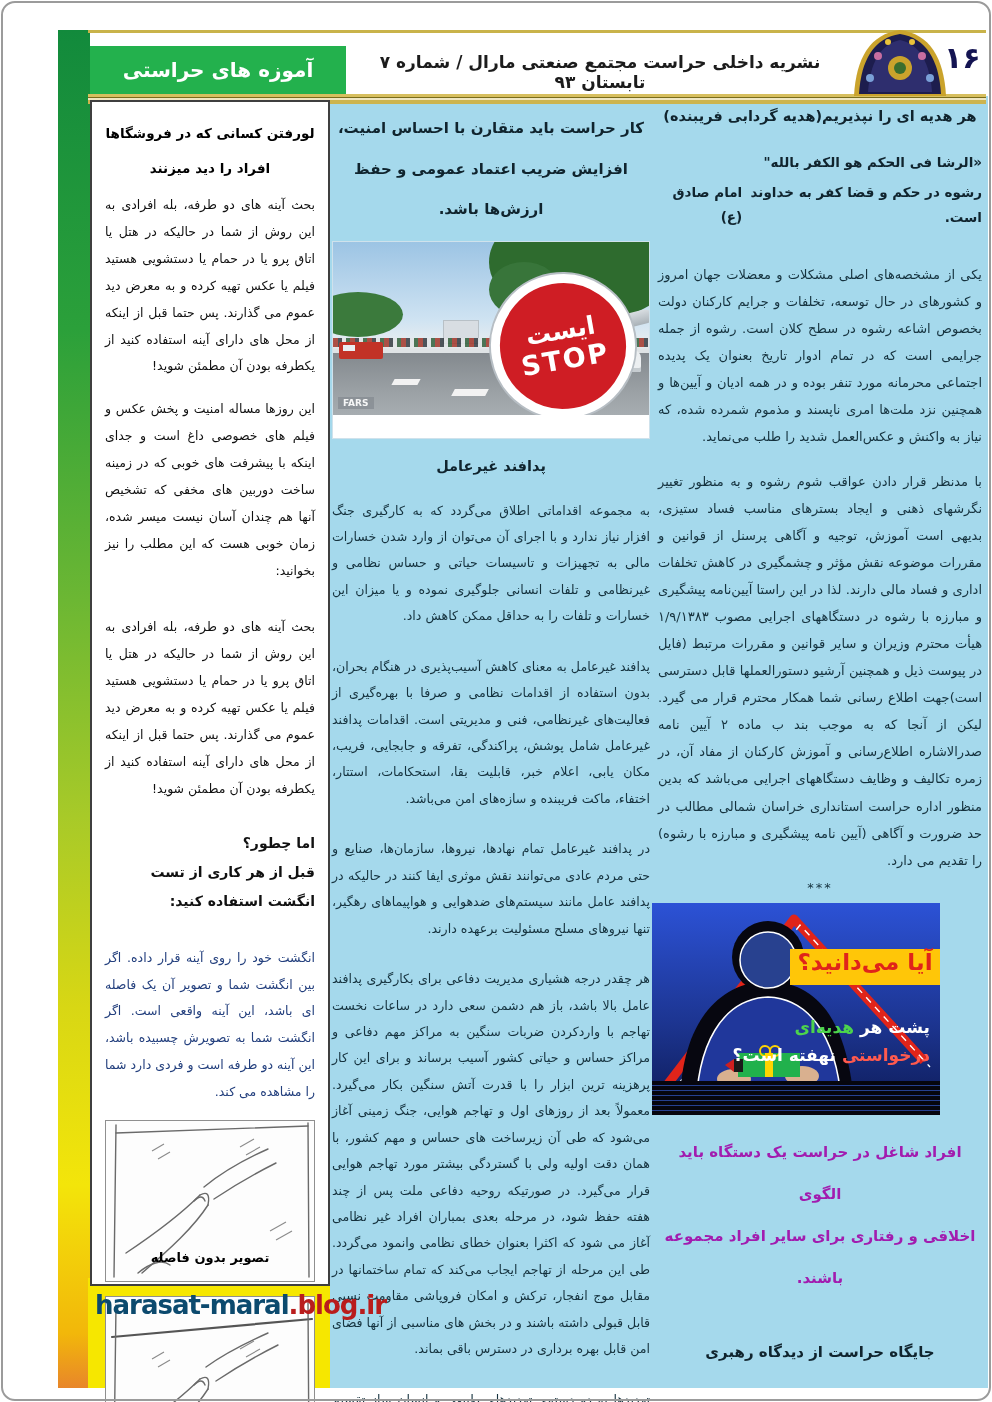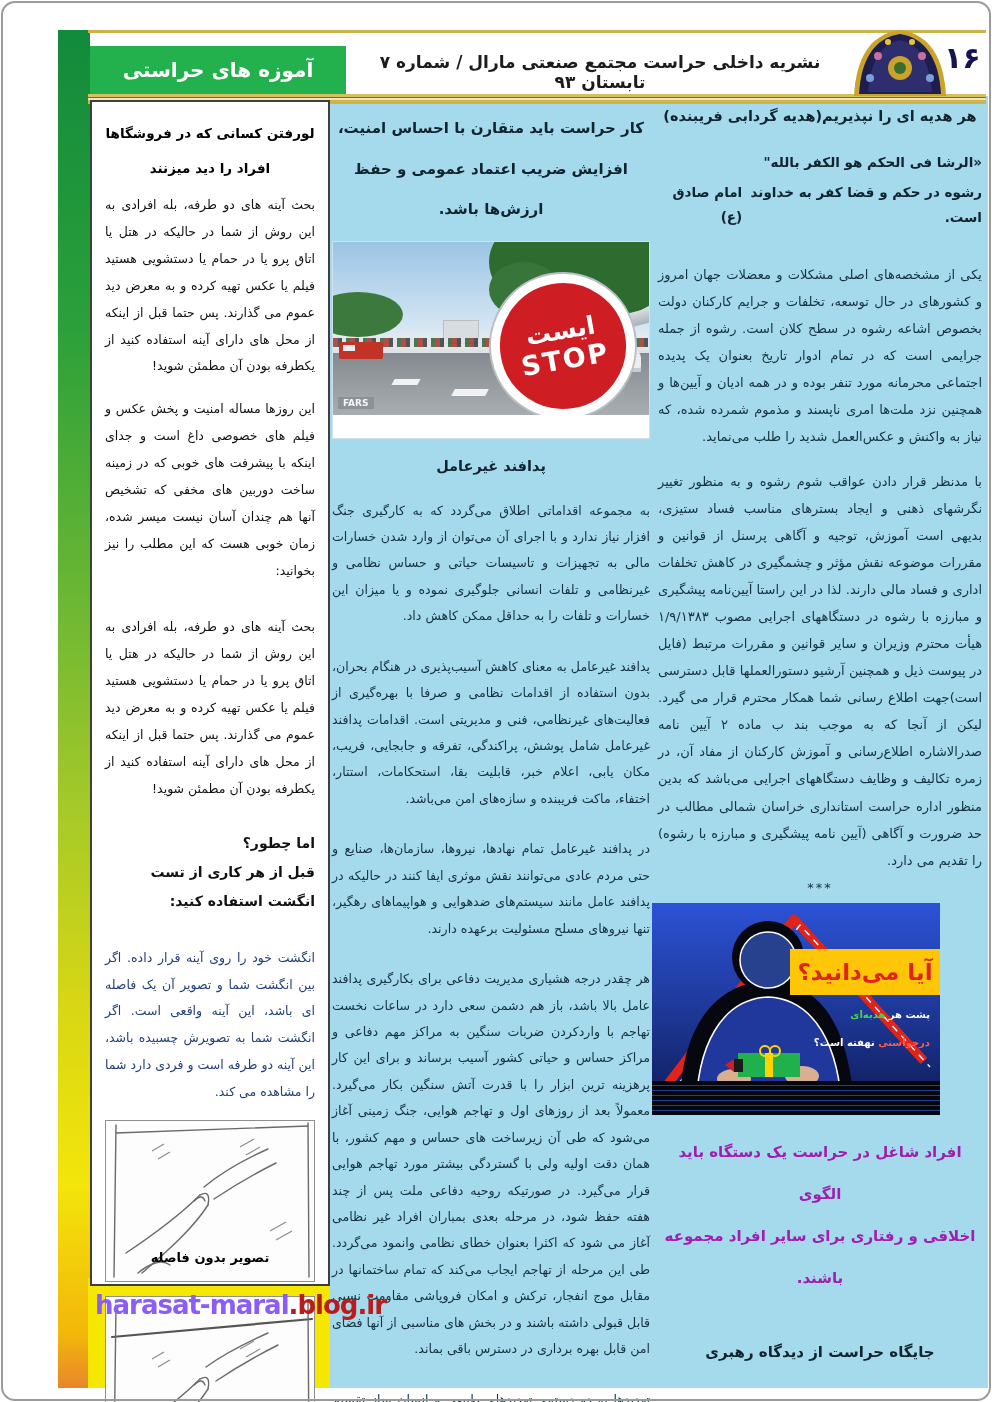--- a/index.html
+++ b/index.html
@@ -31,21 +31,21 @@
   .lc-title{font-size:13.5px;font-weight:bold;color:#000;text-align:center;line-height:2.6;margin-top:4px;}
   .lc-para{font-size:12.5px;color:#111;text-align:justify;line-height:2.15;margin-top:16px;}
   .lc-para.navy{color:#24407e;}
   .lc-how{font-size:14px;font-weight:bold;color:#111;margin-top:26px;line-height:2.1;}
   .sketch{position:relative;width:208px;margin:14px auto 0;background:#fdfdfd;border:1px solid #8f8f8f;}
   .sketch svg{display:block;}
   .sketch-caption{position:absolute;bottom:16px;left:0;right:0;text-align:center;
                   font-size:13px;font-weight:bold;color:#000;}
   .blog-url{position:absolute;left:95px;top:1290px;direction:ltr;font-size:26px;font-weight:bold;z-index:6;
             letter-spacing:-1px;}
-  .blog-url .u-main{color:#8b5cf6;}
+  .blog-url .u-main{color:#0c4a6e;}
   .blog-url .u-suffix{color:#b91c1c;}
 
   
   .mid-col{position:absolute;left:332px;top:100px;width:318px;direction:rtl;}
   .mc-headline{font-size:15px;font-weight:bold;color:#10242e;text-align:center;line-height:2.7;margin-top:8px;}
   .photo{position:relative;width:316px;height:196px;margin:12px auto 0;background:#fff;
          box-shadow:0 0 0 1px #cfe2ec;}
   .photo-img{position:relative;width:100%;height:173px;overflow:hidden;
              background:linear-gradient(180deg,#9cc4e4 0%,#cfe3f2 45%,#e9eef0 60%,#dfe3e5 62%);}
   .tree{position:absolute;background:#2e6b2e;border-radius:50%;}
@@ -82,24 +82,24 @@
   .rc-hadith{margin-top:26px;}
   .rc-hadith-ar{font-size:13.5px;font-weight:bold;color:#10242e;text-align:right;line-height:1.9;}
   .rc-hadith-row{display:flex;justify-content:space-between;font-size:13.5px;font-weight:bold;color:#10242e;
                  line-height:1.9;margin-top:4px;}
   .rc-para{font-size:13px;color:#15323e;text-align:justify;line-height:2.08;margin-top:30px;}
   .rc-sep{text-align:center;font-size:13px;color:#15323e;margin-top:6px;letter-spacing:2px;}
   .infographic{position:relative;width:288px;height:212px;margin:8px 42px 0 -10px;overflow:hidden;
                background:linear-gradient(180deg,#2c52d6 0%,#1c348f 58%,#0d1a55 100%);}
   .info-stripes{position:absolute;left:0;bottom:0;width:100%;height:34px;
                 background:repeating-linear-gradient(180deg,#06060e 0 4px,#25408f 4px 5px);}
-  .info-banner{position:absolute;right:0;top:46px;width:150px;height:46px;background:#ffc608;
-               display:flex;align-items:center;justify-content:center;}
+  .info-banner{position:absolute;right:0;top:46px;width:150px;height:36px;background:#ffc608;
+               display:flex;align-items:flex-start;justify-content:center;}
   .info-banner span{color:#e0241a;font-size:23px;font-weight:bold;}
-  .info-line{position:absolute;right:10px;font-size:10px;font-weight:bold;text-align:right;direction:rtl;}
+  .info-line{position:absolute;right:10px;font-size:17px;font-weight:bold;text-align:right;direction:rtl;margin-top:8px;}
   .info-line .w{color:#fff;} .info-line .g{color:#4cd44c;} .info-line .r{color:#ff5a4e;}
   .rc-statement{font-size:15px;font-weight:bold;color:#a21caf;text-align:center;line-height:2.8;margin-top:16px;}
   .rc-lead-title{font-size:15px;font-weight:bold;color:#10242e;text-align:center;margin-top:44px;}
   .rc-lead-para{font-size:12.8px;color:#15323e;text-align:justify;line-height:2.12;margin-top:38px;}
 </style>
 </head>
 <body>
 
 <div class="page">
 

